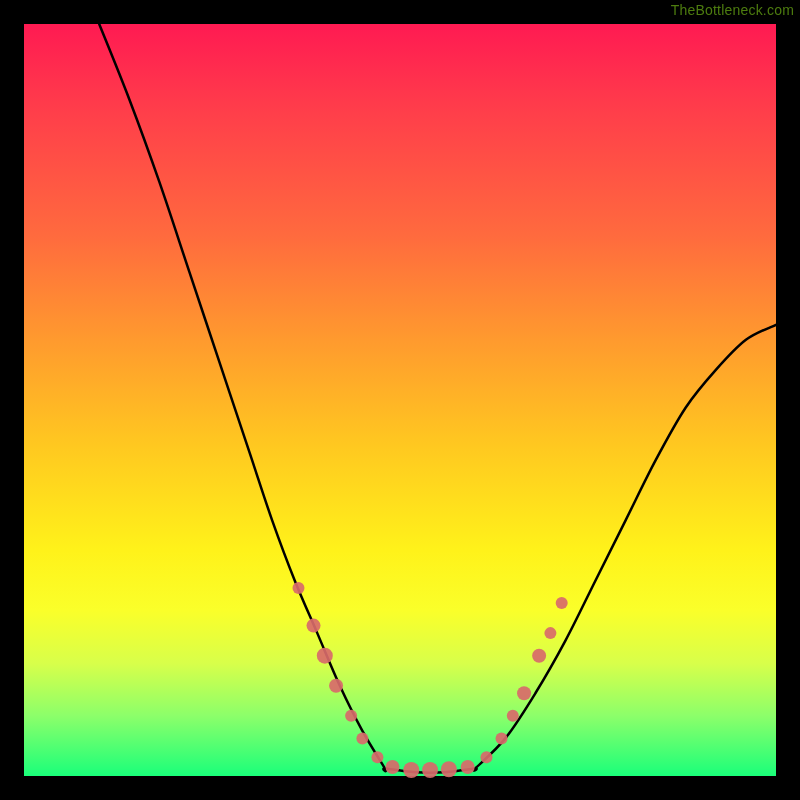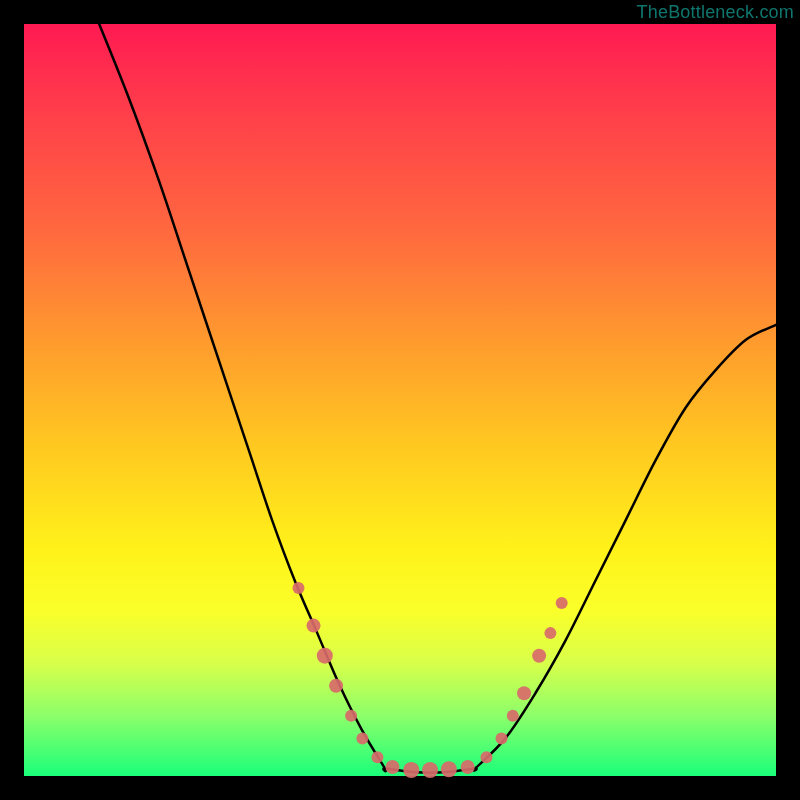--- a/index.html
+++ b/index.html
@@ -38,22 +38,22 @@
       #faff2a 78%,
       #d8ff4a 85%,
       #8cff6a 92%,
       #1aff7a 100%
     );
   }
   .watermark {
     position: absolute;
     top: 2px;
     right: 6px;
-    color: #0f766e;
-    font-size: 18px;
+    color: #4d7c0f;
+    font-size: 14px;
     font-weight: 500;
     letter-spacing: 0.2px;
     user-select: none;
   }
   svg.overlay {
     position: absolute;
     left: 0;
     top: 0;
     width: 752px;
     height: 752px;

